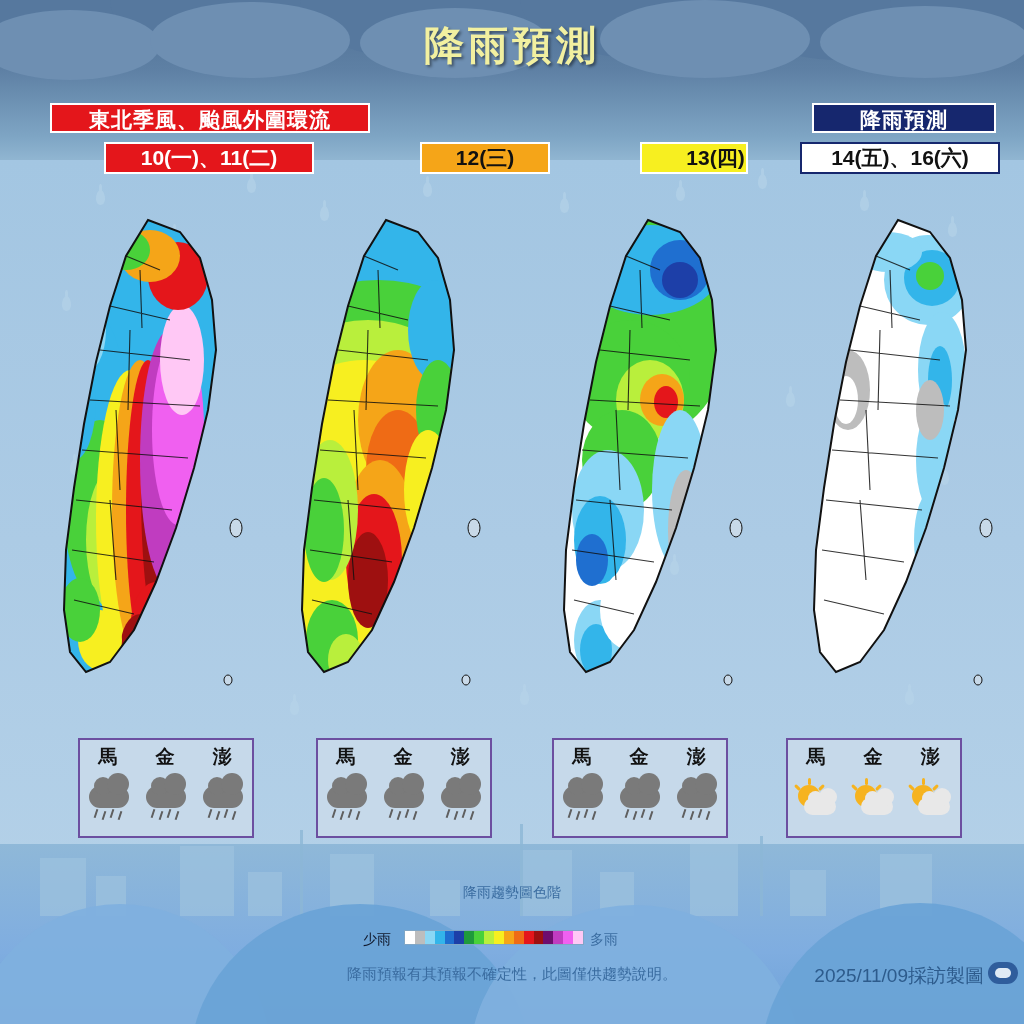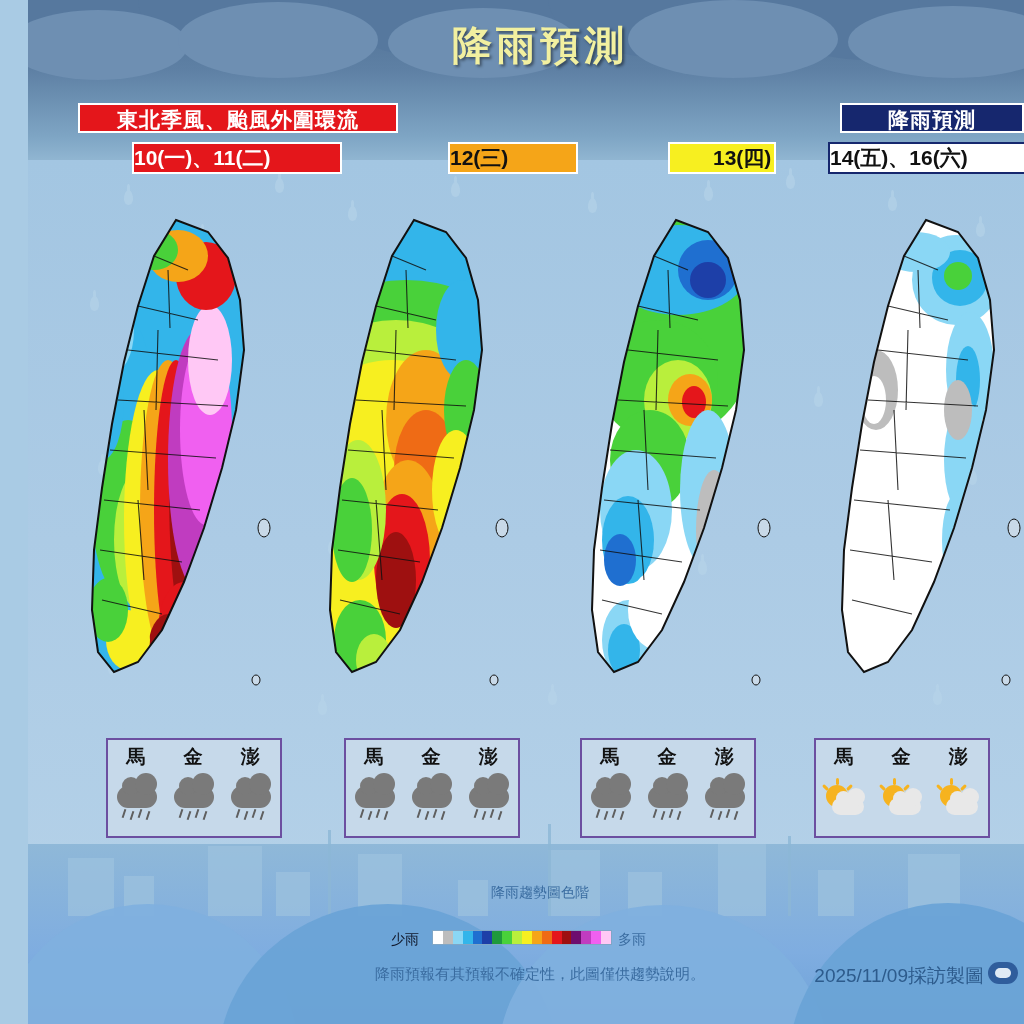--- a/index.html
+++ b/index.html
@@ -2,21 +2,21 @@
 <html><head>
 <meta charset="utf-8">
 <style>
   html,body{margin:0;padding:0;}
   body{
     width:1024px;height:1024px;overflow:hidden;
     font-family:"Liberation Sans","DejaVu Sans",sans-serif;
     background:#a9cbe4;
     position:relative;
   }
-  #stage{position:absolute;inset:0;overflow:hidden;margin-left:28px;}
+  #stage{position:absolute;inset:0;overflow:hidden;}
 
   
   .skyTop{
     position:absolute;left:0;top:0;width:1024px;height:175px;
     background:linear-gradient(180deg,#4e6f94 0%,#5e80a4 40%,#7ea5c4 78%,#9cc0da 100%);
   }
   .cloudband{position:absolute;left:0;top:0;width:1024px;height:120px;}
   .cl{position:absolute;border-radius:50%;background:#56789e;}
   .cl2{position:absolute;border-radius:50%;background:#6e8fb2;}
   .mid{
@@ -49,21 +49,21 @@
     position:absolute;height:30px;line-height:30px;text-align:center;
     font-size:21px;font-weight:bold;border:2px solid #fff;box-sizing:border-box;
     letter-spacing:1px;
   }
   .hbar.red{background:#e4161b;color:#ffffff;}
   .hbar.orange{background:#f5a518;color:#111;}
   .hbar.navy{background:#16276e;color:#ffffff;}
 
   .dateRow{position:absolute;top:142px;left:0;width:1024px;height:30px;}
   .dbox{
-    position:absolute;height:32px;line-height:28px;text-align:left;
+    position:absolute;height:32px;line-height:28px;text-align:center;
     font-size:21px;font-weight:bold;box-sizing:border-box;border:2px solid #fff;
   }
   .dbox.red{background:#e4161b;color:#fff;}
   .dbox.orange{background:#f5a518;color:#111;}
   .dbox.yellow{background:#f7ef20;color:#111;}
   .dbox.white{background:#ffffff;color:#111;border-color:#16276e;}
 
   
   .mapwrap{position:absolute;top:210px;height:500px;width:230px;}
   .mapwrap svg{display:block;}

